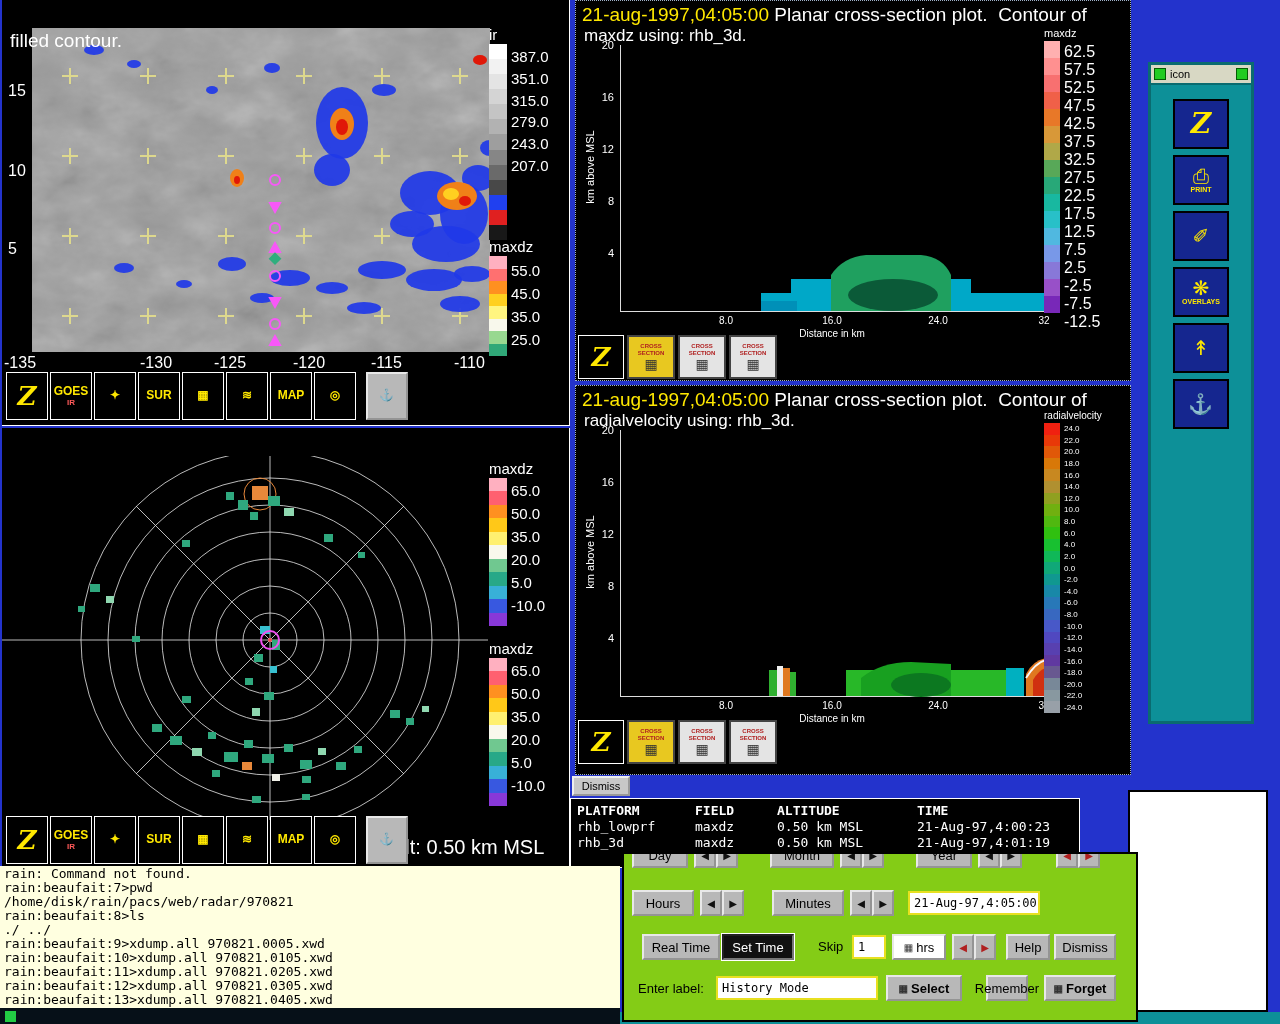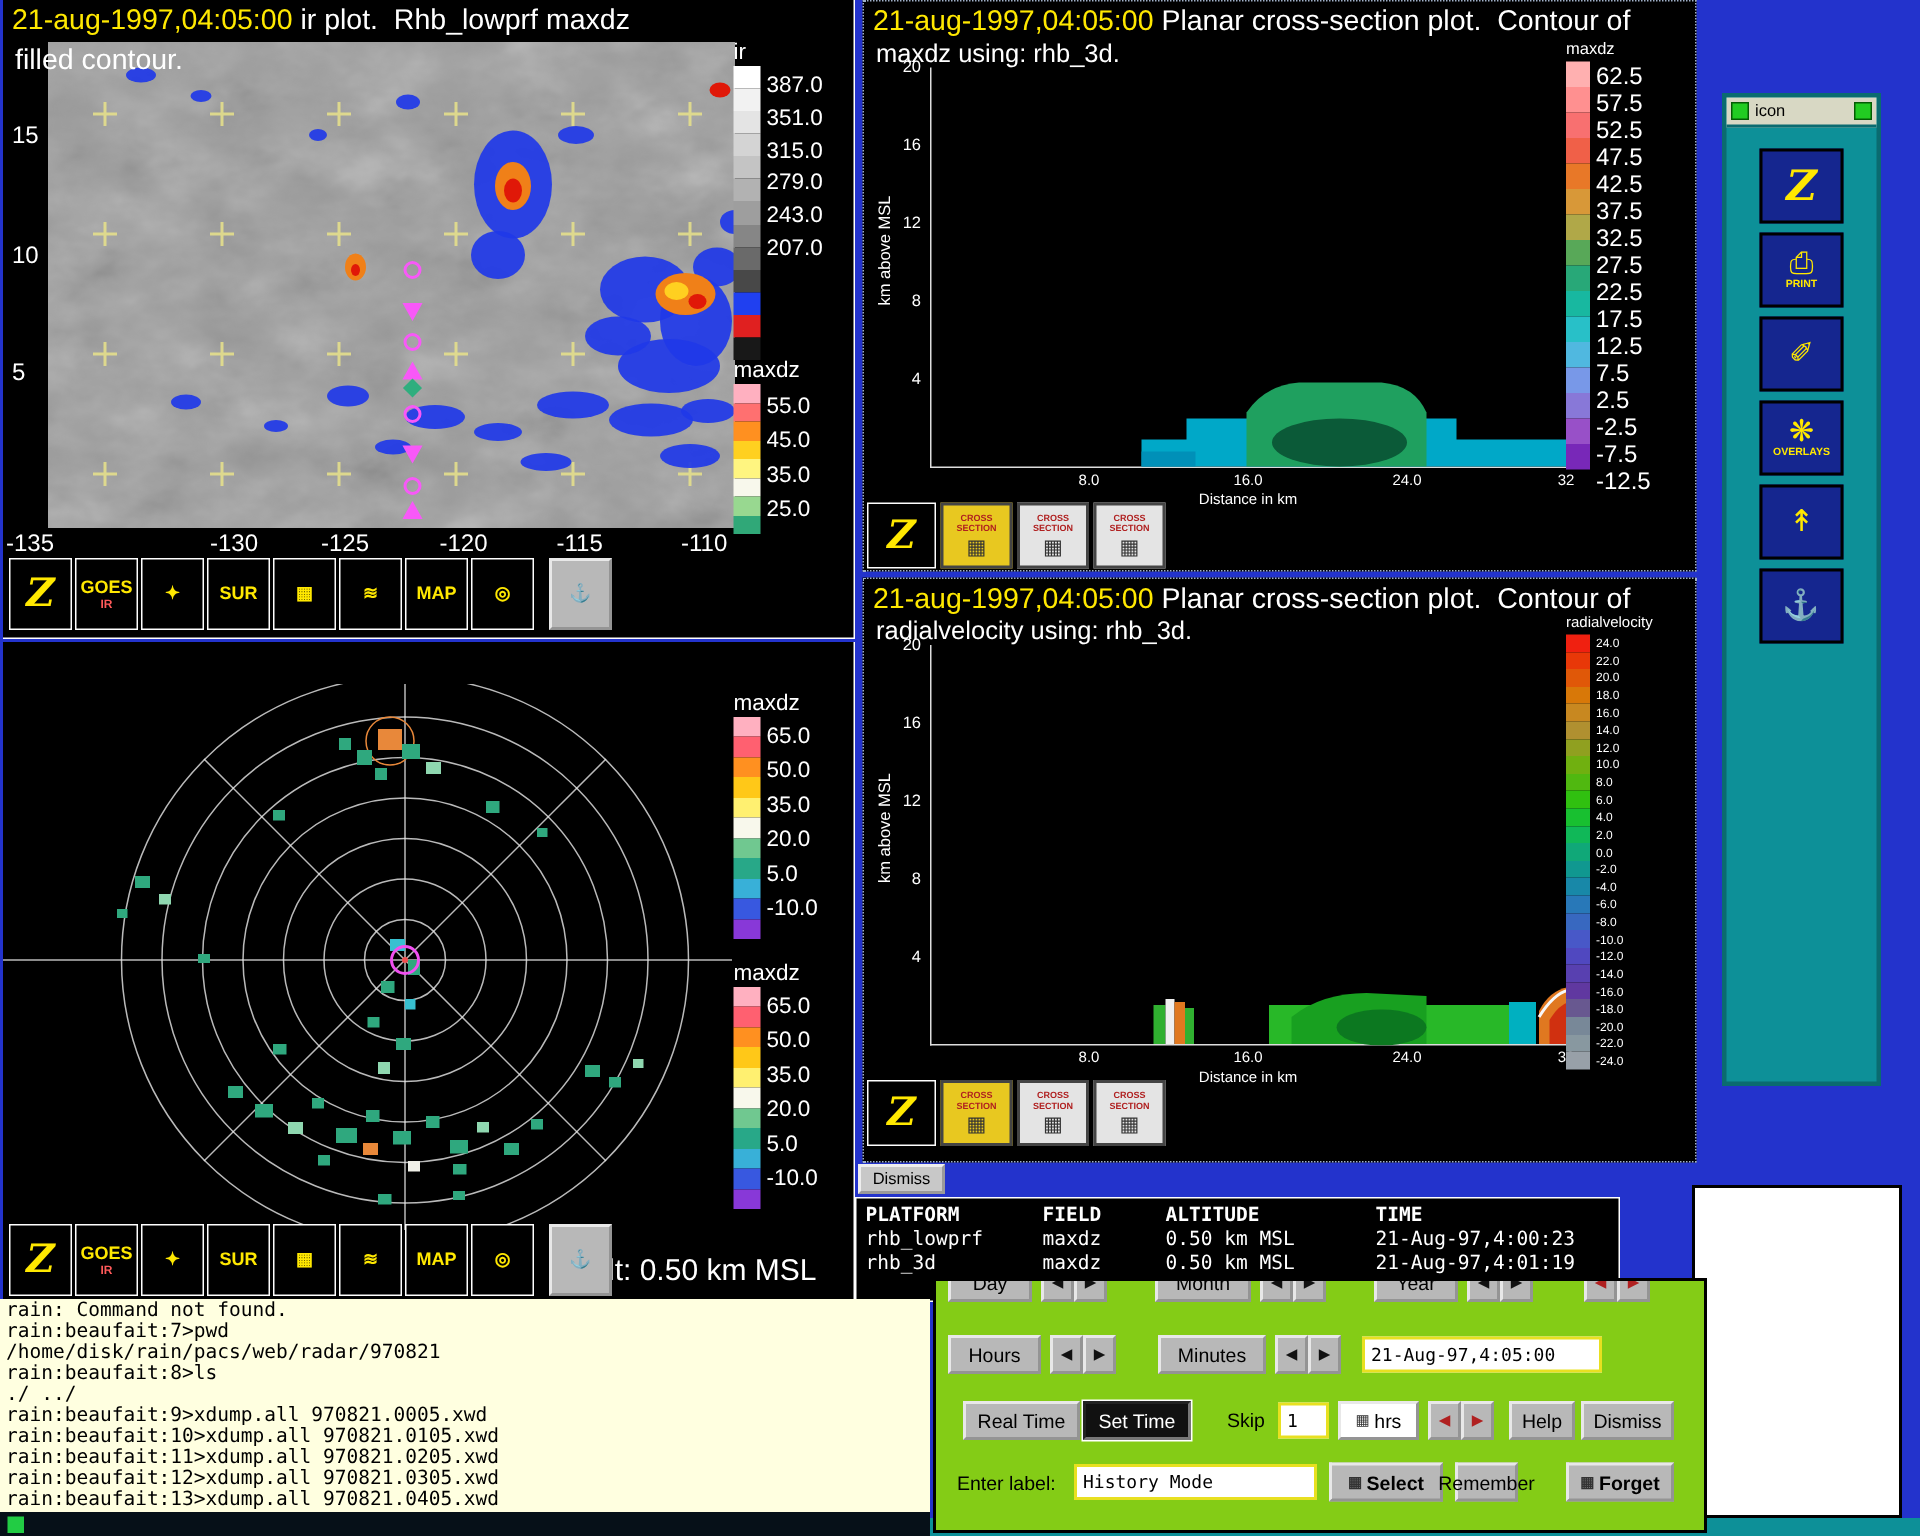--- a/index.html
+++ b/index.html
@@ -111,21 +111,20 @@
   .field{position:absolute;background:#fff;border:2px solid #e8e020;
     font-family:"DejaVu Sans Mono",monospace;font-size:12px;color:#000;display:flex;
     align-items:center;padding:0 4px;white-space:nowrap;overflow:hidden}
   .dlbl{position:absolute;font-weight:normal;color:#000}
   .mini-grid{font-size:10px;color:#333}
 </style>
 </head>
 <body>
 
 <div class="panel" style="left:2px;top:0;width:568px;height:426px;border-right:1px solid #fff;border-bottom:1px solid #fff">
-  <div class="ptitle"><span class="t-time">21-aug-1997,04:05:00</span><span class="t-rest"> ir plot.  Rhb_lowprf maxdz</span></div>
 
   <div class="abs" style="left:30px;top:28px;width:458px;height:324px">
     <svg width="458" height="324" viewBox="0 0 458 324">
       <defs>
         <filter id="cl">
             <feTurbulence type="fractalNoise" baseFrequency="0.02 0.03" numOctaves="4" seed="11"></feTurbulence>
             <feColorMatrix type="saturate" values="0"></feColorMatrix>
           </filter>
         <pattern id="pl" width="78" height="80" patternUnits="userSpaceOnUse" x="30" y="40">
           <path d="M8 0V16M0 8H16" stroke="#e8e28a" stroke-width="2" fill="none"></path>
@@ -757,21 +756,21 @@
   <div class="btn" style="left:8px;top:36px;width:62px;height:26px">Hours</div>
   <div class="stp" style="left:76px;top:36px">
     <div class="stp-b">◀</div>
     <div class="stp-b">▶</div>
   </div>
   <div class="btn" style="left:148px;top:36px;width:72px;height:26px">Minutes</div>
   <div class="stp" style="left:226px;top:36px">
     <div class="stp-b">◀</div>
     <div class="stp-b">▶</div>
   </div>
-  <div class="field" style="left:284px;top:37px;width:160px;height:24px">21-Aug-97,4:05:00</div>
+  <div class="field" style="left:284px;top:37px;width:132px;height:24px">21-Aug-97,4:05:00</div>
 
   <div class="btn" style="left:18px;top:80px;width:78px;height:26px">Real Time</div>
   <div class="btn pressed" style="left:98px;top:80px;width:72px;height:26px">Set Time</div>
   <div class="dlbl" style="left:194px;top:85px">Skip</div>
   <div class="field" style="left:228px;top:81px;width:34px;height:24px">1</div>
   <div class="btn" style="left:268px;top:80px;width:54px;height:26px;background:#fff">
     <span class="mini-grid">▦</span>
     <span>hrs</span>
   </div>
   <div class="stp stp-red" style="left:328px;top:80px">
@@ -780,18 +779,18 @@
   </div>
   <div class="btn" style="left:382px;top:80px;width:44px;height:26px">Help</div>
   <div class="btn" style="left:430px;top:80px;width:62px;height:26px">Dismiss</div>
 
   <div class="dlbl" style="left:14px;top:127px">Enter label:</div>
   <div class="field" style="left:92px;top:122px;width:162px;height:24px">History Mode</div>
   <div class="btn" style="left:262px;top:121px;width:76px;height:26px;font-weight:bold">
     <span class="mini-grid">▦</span>
     <span>Select</span>
   </div>
-  <div class="btn" style="left:346px;top:121px;width:42px;height:26px">Remember</div>
+  <div class="btn" style="left:362px;top:121px;width:42px;height:26px">Remember</div>
   <div class="btn" style="left:420px;top:121px;width:72px;height:26px;font-weight:bold">
     <span class="mini-grid">▦</span>
     <span>Forget</span>
   </div>
 </div>
 
 </body></html>

